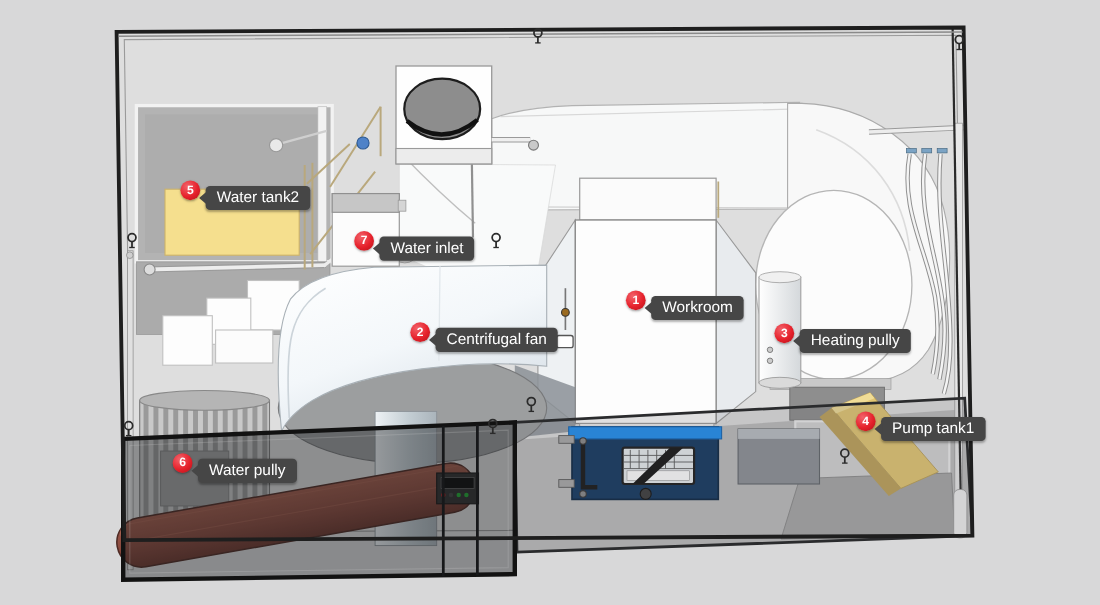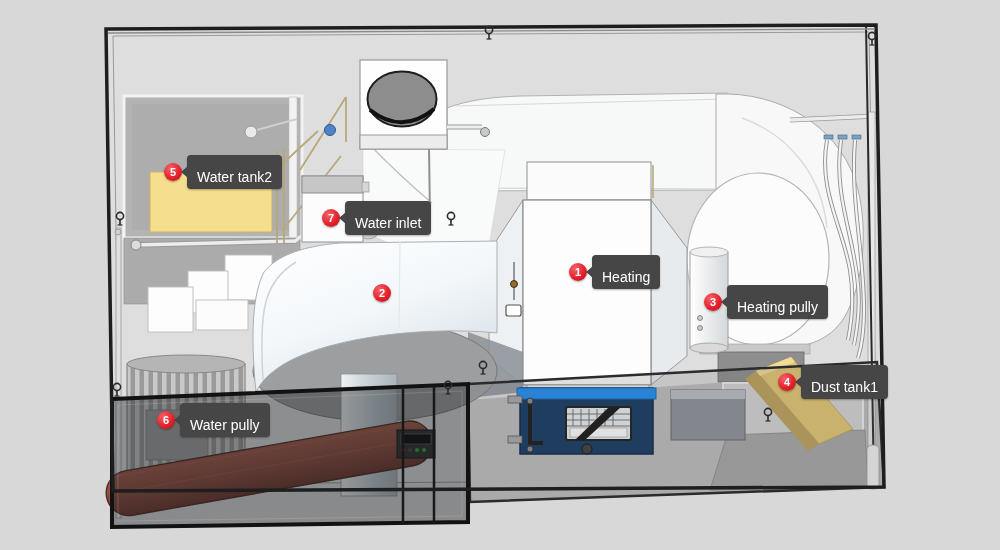--- a/index.html
+++ b/index.html
@@ -5,22 +5,22 @@
   html,body{margin:0;padding:0;background:#d8d8d9;}
   .stage{position:relative;width:1000px;height:550px;overflow:hidden;background:var(--bg,#d8d8d9);
          font-family:"Liberation Sans",sans-serif;}
   .stage svg{position:absolute;left:0;top:0;}
   .callout{position:absolute;display:flex;align-items:center;gap:5px;z-index:10;}
   .badge{width:18px;height:18px;border-radius:50%;
          background:radial-gradient(circle at 35% 30%, #f2626a, var(--badge,#e6212b) 55%, #b01119);
          color:#fff;font-size:11px;font-weight:bold;line-height:18px;text-align:center;
          box-shadow:0 1px 2px rgba(0,0,0,.35);flex:0 0 18px;}
   .bubble{position:relative;background:var(--callout-bg,rgba(70,70,70,.95));color:var(--callout-text,#fff);
-          font-size:14px;padding:14px 10px 4px;border-radius:4px;white-space:nowrap;
-          box-shadow:0 1px 2px rgba(0,0,0,.3);}
+          font-size:14px;padding:2px 10px 4px;border-radius:4px;white-space:nowrap;
+          box-shadow:0 1px 2px rgba(0,0,0,.3);margin-top:14px;}
   .bubble::before{content:"";position:absolute;left:-6px;top:50%;transform:translateY(-50%);
           border:6px solid transparent;border-left:0;border-right:7px solid var(--callout-bg,rgba(70,70,70,.95));}
 </style>
 </head>
 <body>
 
 <div class="stage">
 <svg width="1000" height="550" viewBox="0 0 1000 550">
   <defs>
     <linearGradient id="fanGrad" x1="0" y1="0" x2="0.6" y2="1">
@@ -254,32 +254,33 @@
         <use href="#eyebolt" x="451" y="221"></use>
     <use href="#eyebolt" x="483" y="370"></use>
         <use href="#eyebolt" x="448" y="390"></use>
     <use href="#eyebolt" x="117" y="392"></use>
         <use href="#eyebolt" x="768" y="417"></use>
   </g>
 </svg>
 
   <div class="callout" style="left: 569px; top: 255px;">
     <span class="badge">1</span>
-    <span class="bubble">Heating</span>
+    <span class="bubble">Workroom</span>
   </div>
   <div class="callout" style="left: 373px; top: 284px;">
     <span class="badge">2</span>
+    <span class="bubble">Centrifugal fan</span>
   </div>
   <div class="callout" style="left: 704px; top: 285px;">
     <span class="badge">3</span>
     <span class="bubble">Heating pully</span>
   </div>
   <div class="callout" style="left: 778px; top: 365px;">
     <span class="badge">4</span>
-    <span class="bubble">Dust tank1</span>
+    <span class="bubble">Pump tank1</span>
   </div>
   <div class="callout" style="left: 164px; top: 155px;">
     <span class="badge">5</span>
     <span class="bubble">Water tank2</span>
   </div>
   <div class="callout" style="left: 157px; top: 403px;">
     <span class="badge">6</span>
     <span class="bubble">Water pully</span>
   </div>
   <div class="callout" style="left: 322px; top: 201px;">

